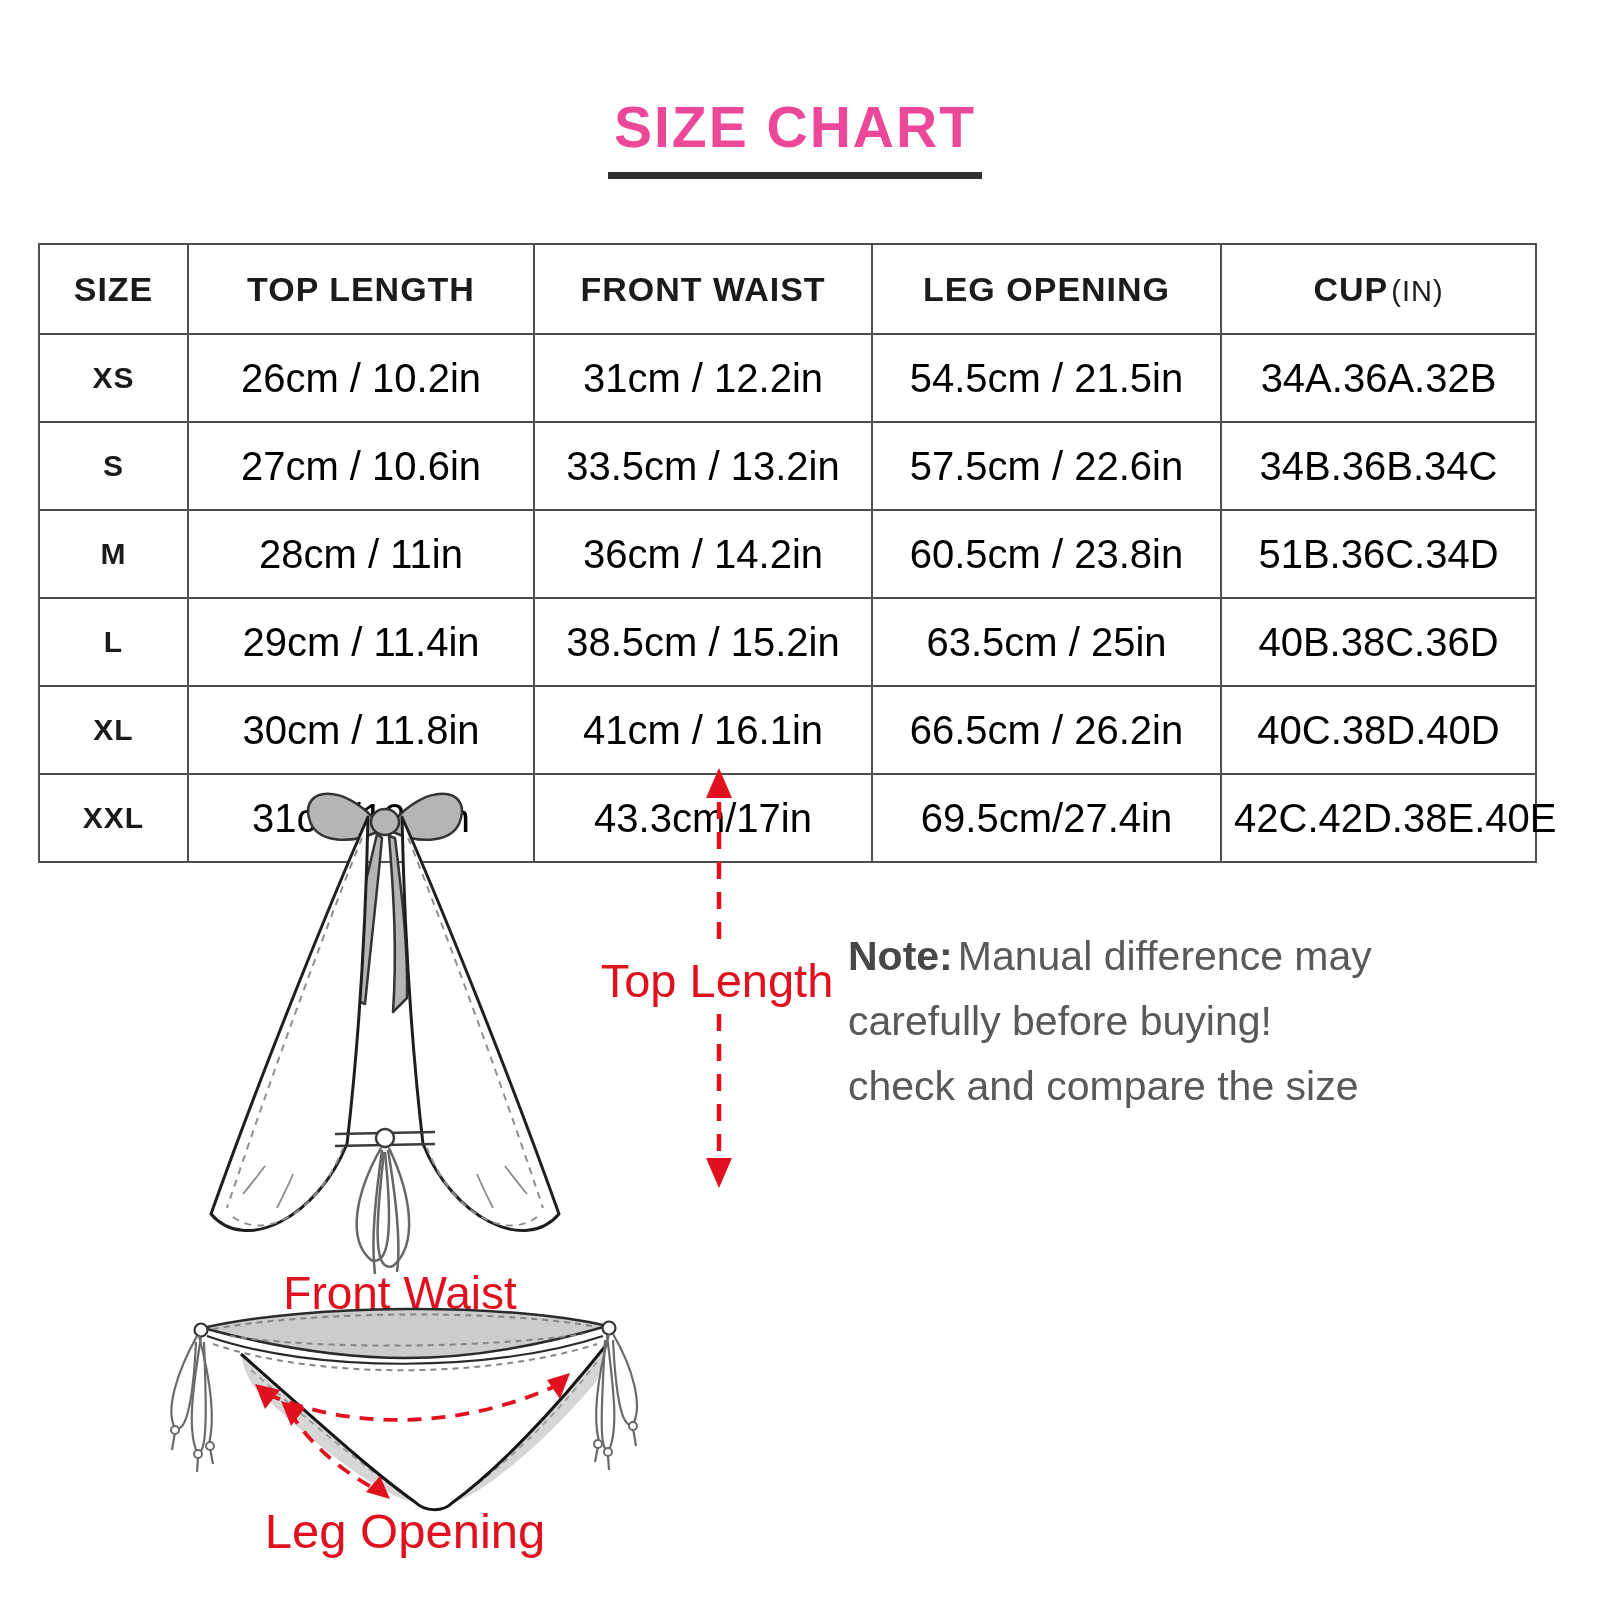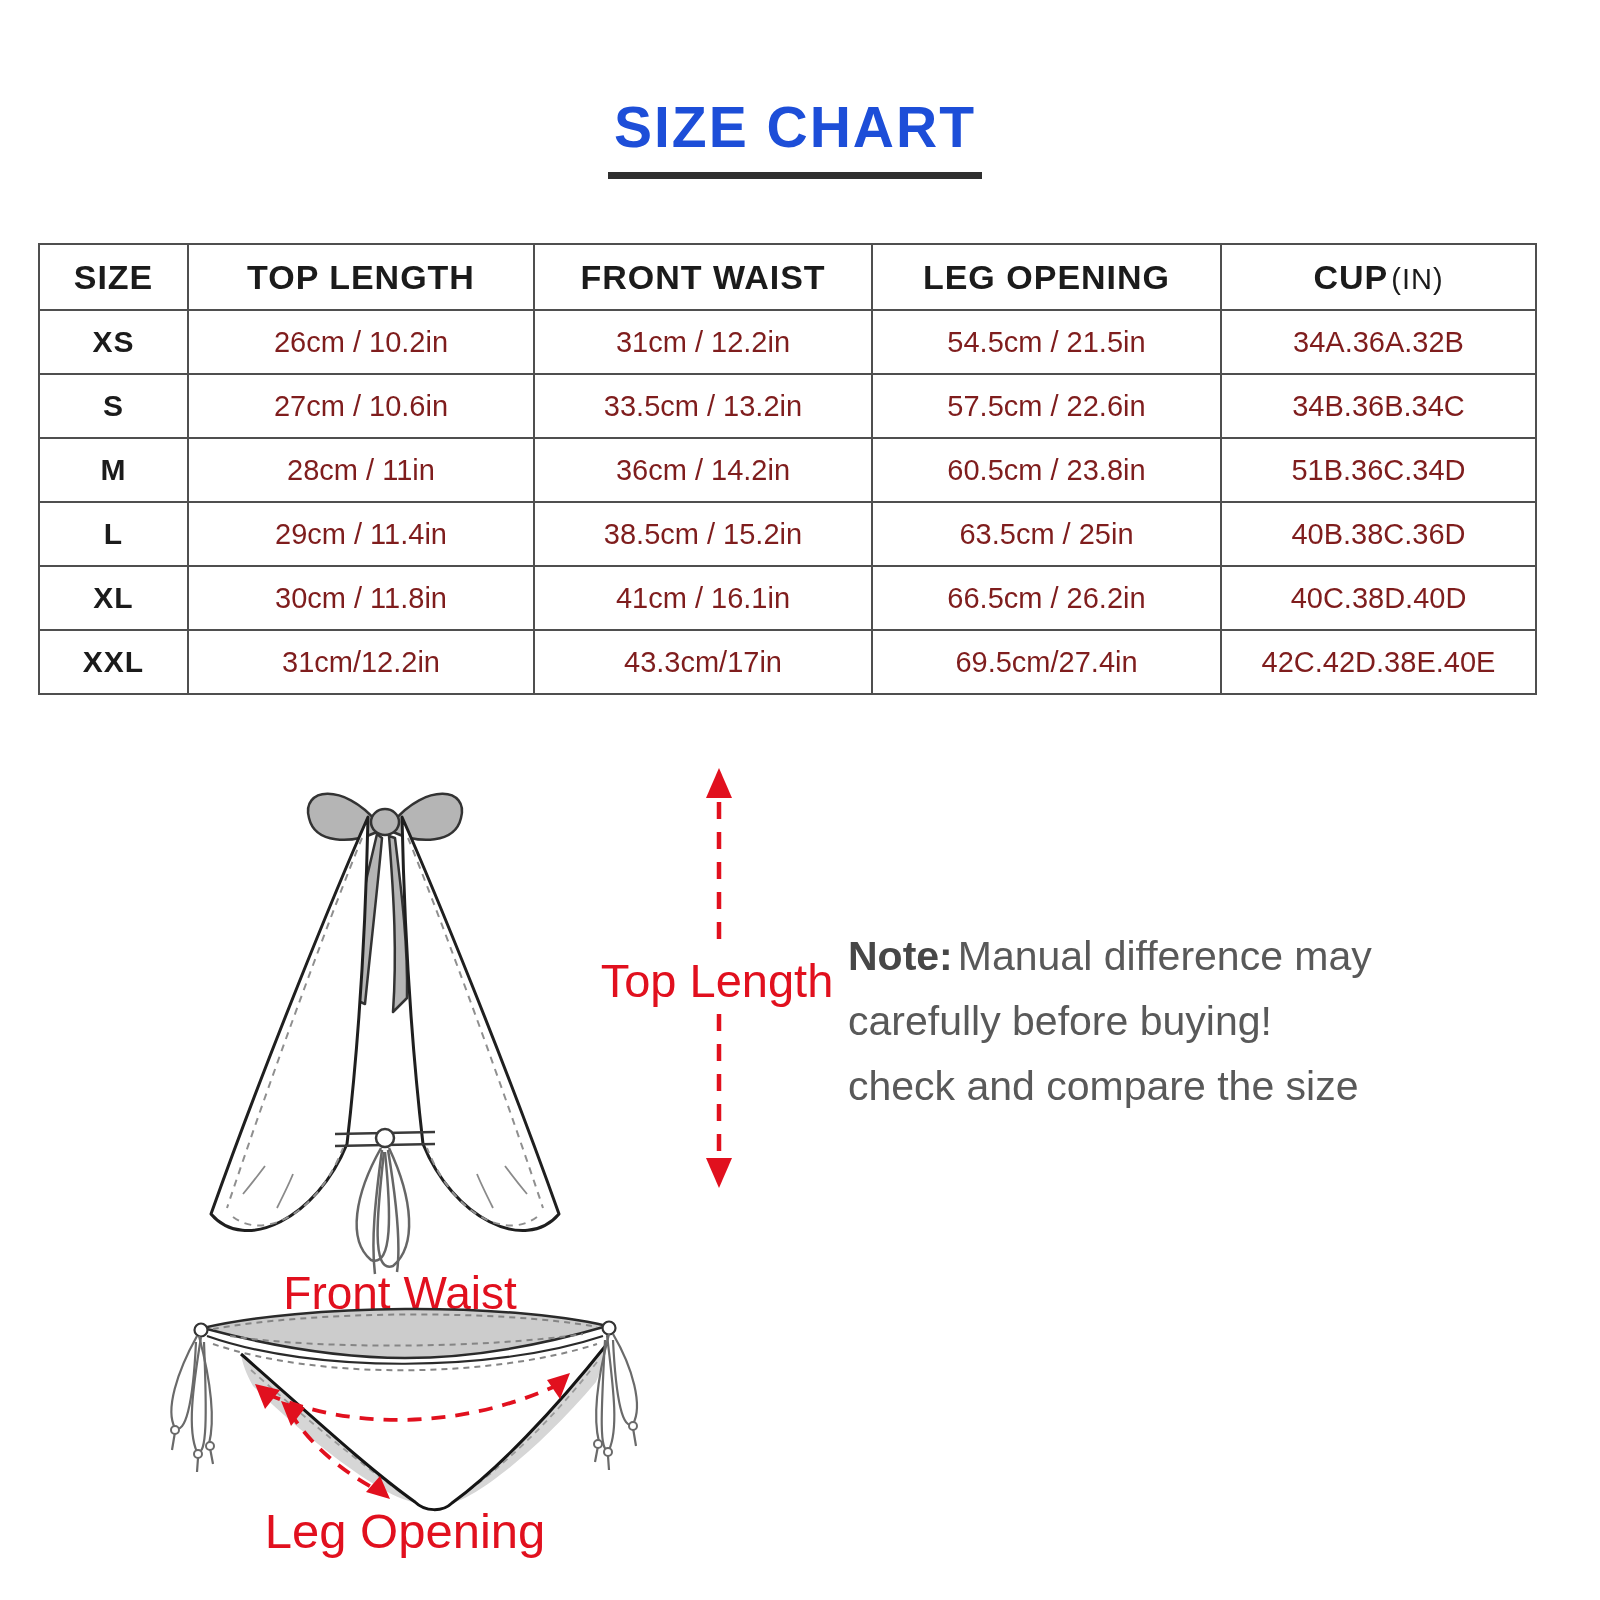--- a/index.html
+++ b/index.html
@@ -1,28 +1,28 @@
 <!DOCTYPE html>
 <html><head>
 <meta charset="utf-8">
 <style>
   html,body{margin:0;padding:0;background:#ffffff;}
   #stage{position:relative;width:1600px;height:1600px;background:#ffffff;overflow:hidden;
          font-family:"Liberation Sans","DejaVu Sans",sans-serif;}
 
   
   .title{position:absolute;left:795px;top:94px;transform:translateX(-50%);
-         font-size:57px;font-weight:bold;letter-spacing:2px;color:#1d4ed8;
+         font-size:57px;font-weight:bold;letter-spacing:2px;color:#ec4899;
          border-bottom:7px solid #2f2f2f;padding:0 6px 12px 6px;white-space:nowrap;text-align:center;}
 
   
   .size-table{position:absolute;left:38px;top:243px;width:1497px;border-collapse:collapse;table-layout:fixed;}
-  .size-table th,.size-table td{border:2px solid #4f4f4f;text-align:center;vertical-align:middle;padding:0;}
+  .size-table th,.size-table td{border:2px solid #4f4f4f;text-align:center;vertical-align:middle;padding:12px;}
   .size-table th{height:64px;font-size:34px;font-weight:bold;color:#1b1b1b;letter-spacing:1px;}
-  .size-table td{height:62px;font-size:29px;color:#7f1d1d;}
+  .size-table td{height:62px;font-size:40px;color:#000000;}
   .size-table td.size-cell{font-weight:bold;color:#1b1b1b;font-size:30px;letter-spacing:1px;}
   .cup-unit{font-size:29px;font-weight:normal;margin-left:3px;}
   .col-size{width:149px;} .col-top{width:346px;} .col-front{width:338px;}
   .col-leg{width:349px;} .col-cup{width:315px;}
 
   
   .abs{position:absolute;}
   .red-label{position:absolute;color:#e1101e;white-space:nowrap;transform:translateX(-50%);}
   #top-length-label{left:717px;top:953px;font-size:47px;}
   #front-waist-label{left:400px;top:1266px;font-size:46px;}

